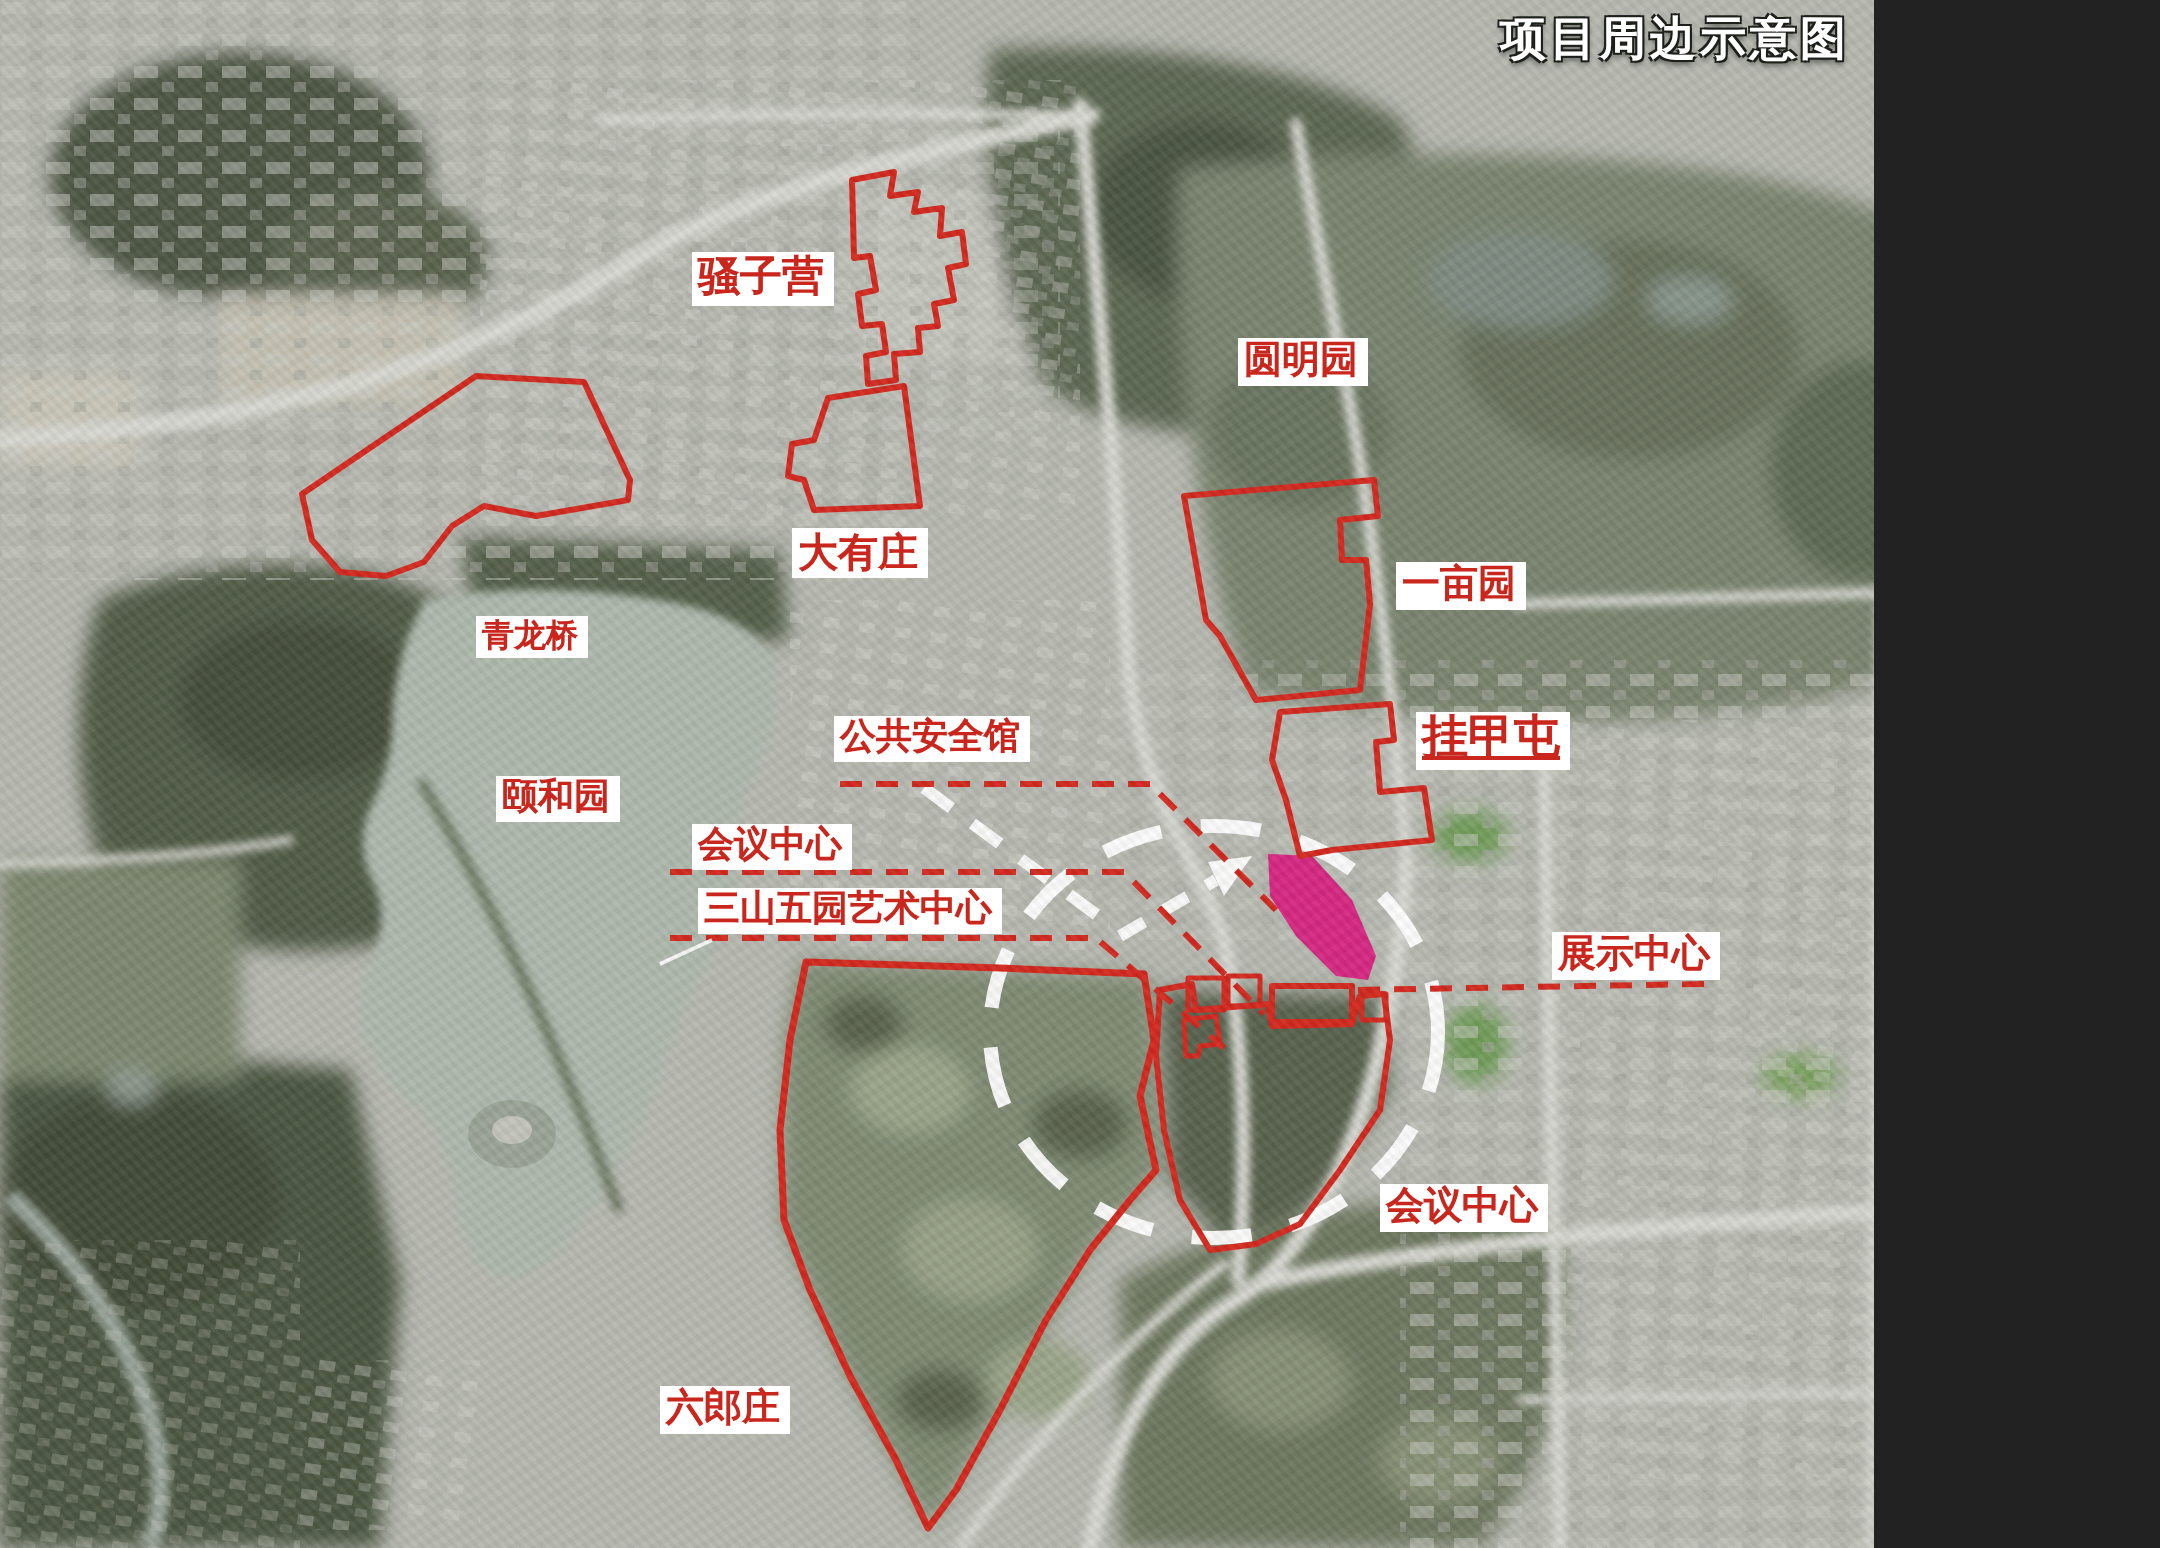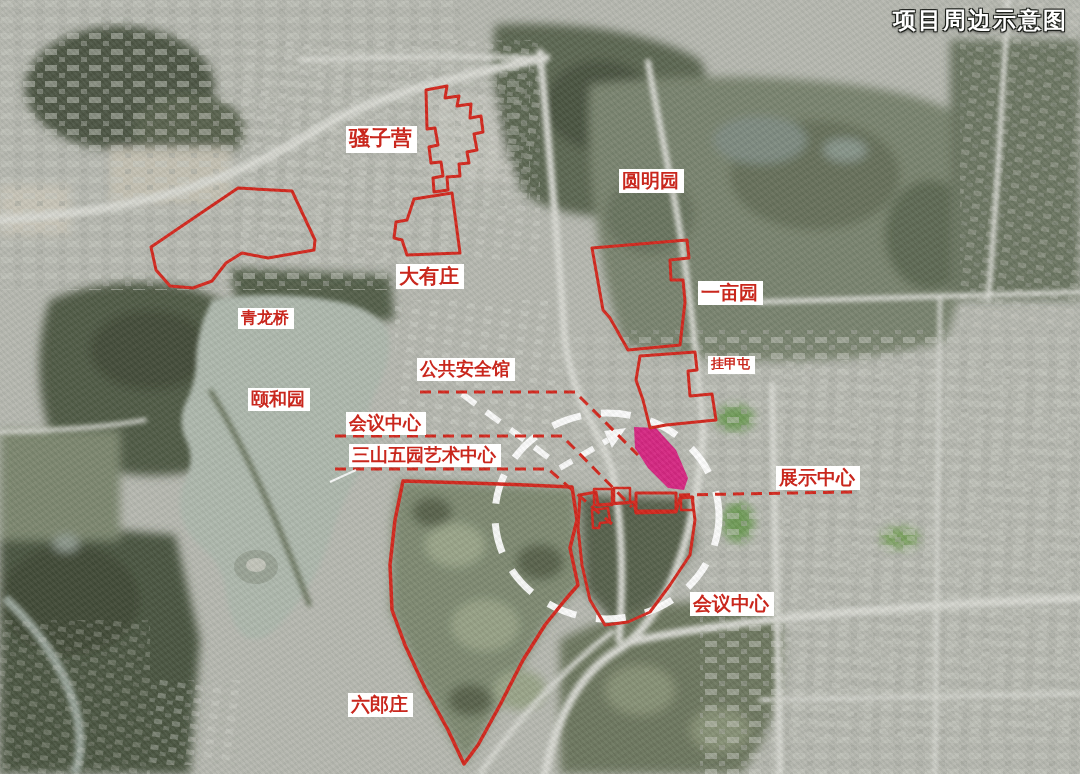--- a/index.html
+++ b/index.html
@@ -1,17 +1,17 @@
 <!DOCTYPE html>
 <html><head>
 <meta charset="utf-8">
 <style>
   html,body{margin:0;padding:0;background:#222;}
   #stage{
-    position:relative;width:1080px;height:774px;overflow:hidden;
+    position:relative;width:937px;height:774px;overflow:hidden;
     font-family:"DejaVu Sans","Liberation Sans",sans-serif;
     background:#6d28d9;
   }
   #stage svg{position:absolute;left:0;top:0;}
   .grain{
     position:absolute;left:0;top:0;width:1080px;height:774px;pointer-events:none;
     background:
       repeating-linear-gradient(47deg, rgba(255,255,255,.035) 0 2px, rgba(0,0,0,.028) 2px 4px),
       repeating-linear-gradient(-31deg, rgba(255,255,255,.02) 0 3px, rgba(20,25,15,.025) 3px 6px);
     z-index:3;
@@ -20,29 +20,29 @@
     position:absolute;z-index:5;
     background:#ffffff;color:#c9271d;
     font-weight:700;line-height:1.12;white-space:nowrap;
     padding:1px 5px 2px 3px;
   }
   #lbl-saoziying   {left:346px;top:126px;font-size:21px;}
   #lbl-yuanmingyuan{left:619px;top:169px;font-size:19px;}
   #lbl-qinglongqiao{left:238px;top:264px;font-size:16px;margin-top:44px;}
   #lbl-dayouzhuang {left:396px;top:264px;font-size:20px;}
   #lbl-yimuyuan    {left:698px;top:281px;font-size:19px;}
-  #lbl-guajiatun   {left:708px;top:356px;font-size:13px;}
+  #lbl-guajiatun   {left:708px;top:356px;font-size:23px;text-decoration:underline;}
   #lbl-yiheyuan    {left:248px;top:388px;font-size:18px;}
   #lbl-publicsafety{left:417px;top:358px;font-size:18px;}
   #lbl-conference  {left:346px;top:412px;font-size:18px;}
   #lbl-artcenter   {left:349px;top:444px;font-size:18px;}
   #lbl-mainvenue   {left:687px;top:413px;font-size:19px;background:#d2281e;color:#ffffff;padding:2px 7px 3px 7px;}
   #lbl-exhibition  {left:776px;top:466px;font-size:19px;}
   #lbl-haidianpark {left:690px;top:592px;font-size:19px;}
-  #lbl-liulangzhuang{left:348px;top:693px;font-size:19px;}
+  #lbl-liulangzhuang{left:330px;top:693px;font-size:19px;}
   #lbl-title{
     right:12px;top:8px;left:auto;
     background:transparent;color:#ffffff;font-size:23px;letter-spacing:2px;
     text-shadow:-1px -1px 0 #1c1f1a,1px -1px 0 #1c1f1a,-1px 1px 0 #1c1f1a,1px 1px 0 #1c1f1a,0 2px 3px rgba(0,0,0,.6);
     padding:0;
   }
 </style>
 </head>
 <body>
 

